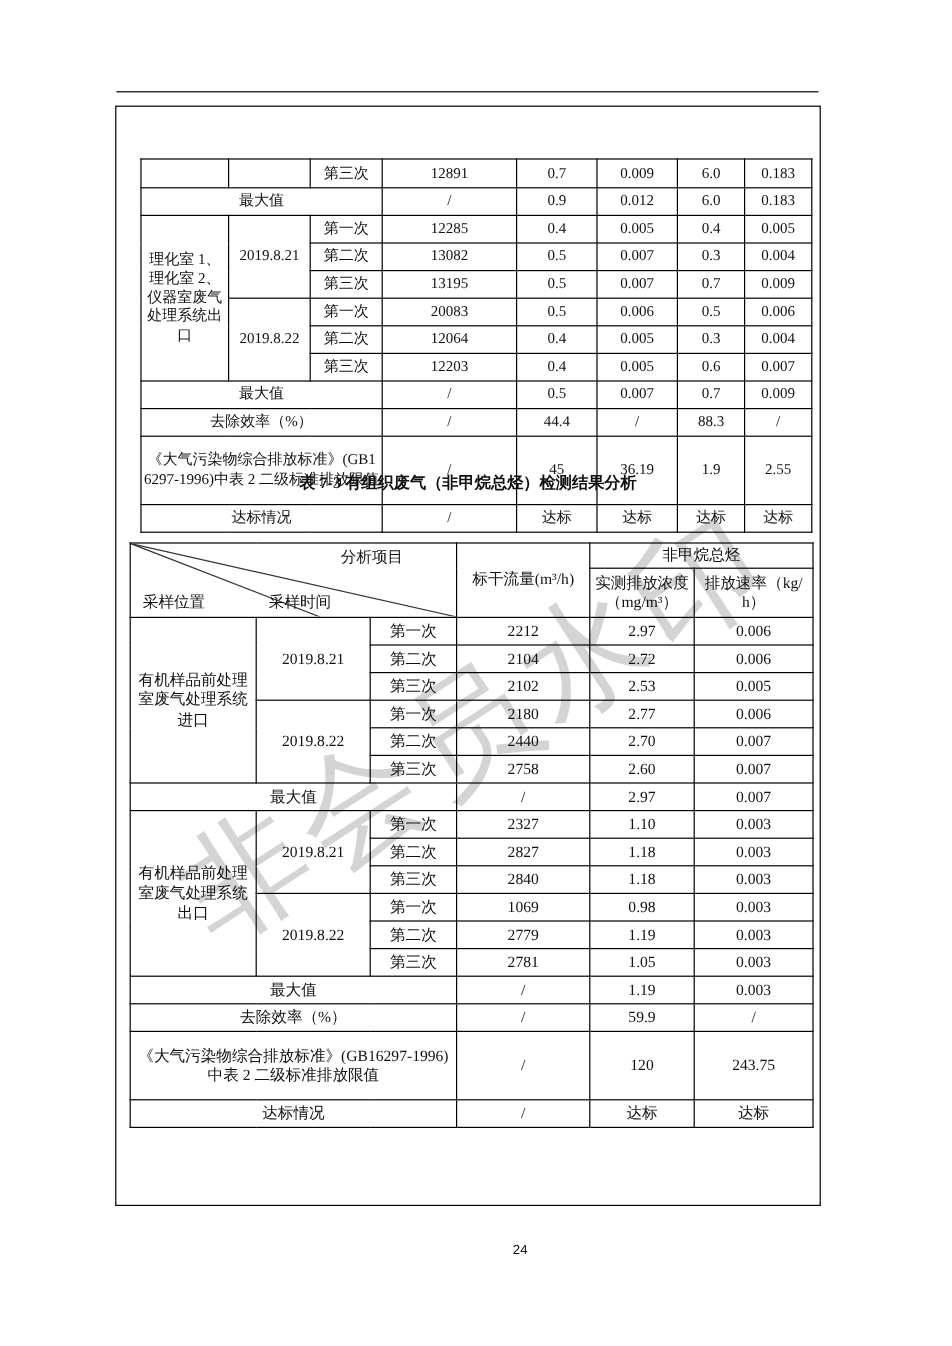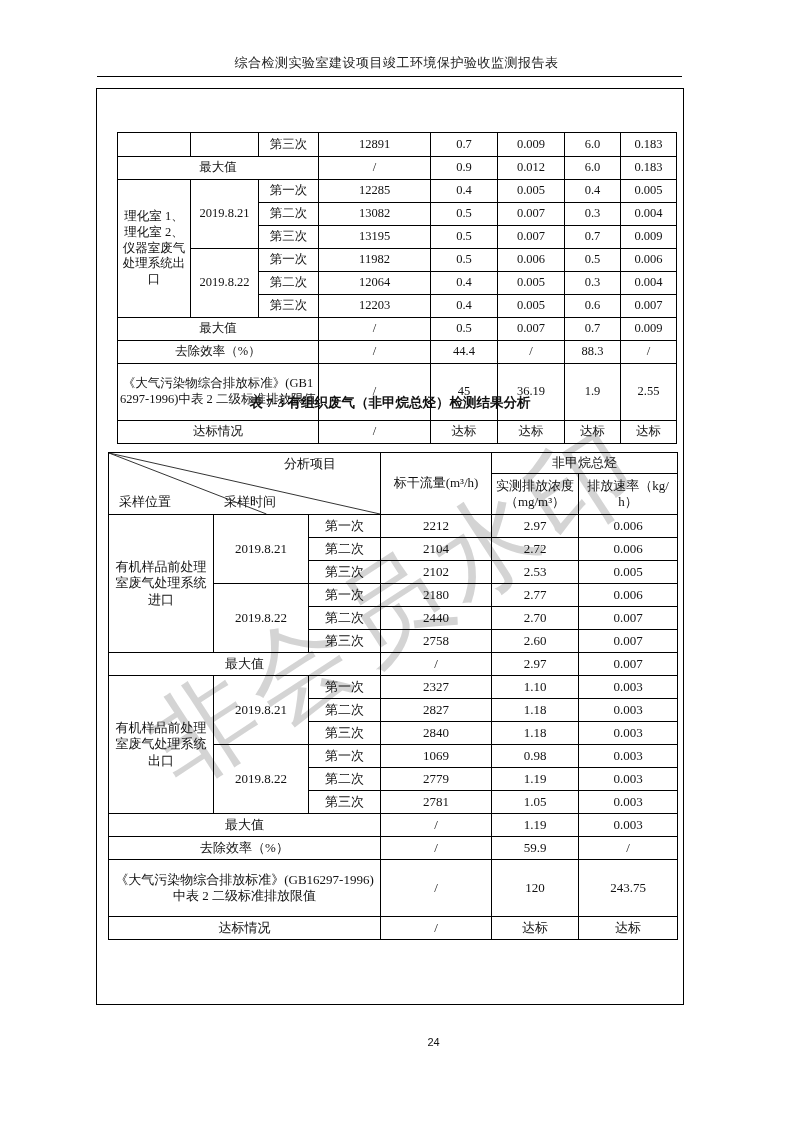--- a/index.html
+++ b/index.html
@@ -35,23 +35,20 @@
   .conclusion{position:absolute;left:10px;top:792px;width:564px;margin:0;
         font-size:15.5px;line-height:31px;text-align:justify;text-indent:2em;}
   .page-number{position:absolute;top:1036px;left:0;width:793px;text-align:center;
         font-size:11px;font-family:"Liberation Sans","DejaVu Sans",sans-serif;padding-left:37px;}
 </style>
 </head>
 <body>
 
 <div class="page">
 
-  <div class="doc-header">
-    <span>综合检测实验室建设项目竣工环境保护验收监测报告表</span>
-  </div>
   <div class="header-rule"></div>
 
   <div class="watermark">非会员水印</div>
 
   <div class="frame">
 
     <table class="t1">
       <colgroup>
         <col style="width:73px">
           <col style="width:68px">
@@ -103,21 +100,21 @@
         <td>第三次</td>
         <td>13195</td>
         <td>0.5</td>
         <td>0.007</td>
         <td>0.7</td>
         <td>0.009</td>
       </tr>
       <tr>
         <td rowspan="3">2019.8.22</td>
         <td>第一次</td>
-        <td>11982</td>
+        <td>20083</td>
         <td>0.5</td>
         <td>0.006</td>
         <td>0.5</td>
         <td>0.006</td>
       </tr>
       <tr>
         <td>第二次</td>
         <td>12064</td>
         <td>0.4</td>
         <td>0.005</td>

